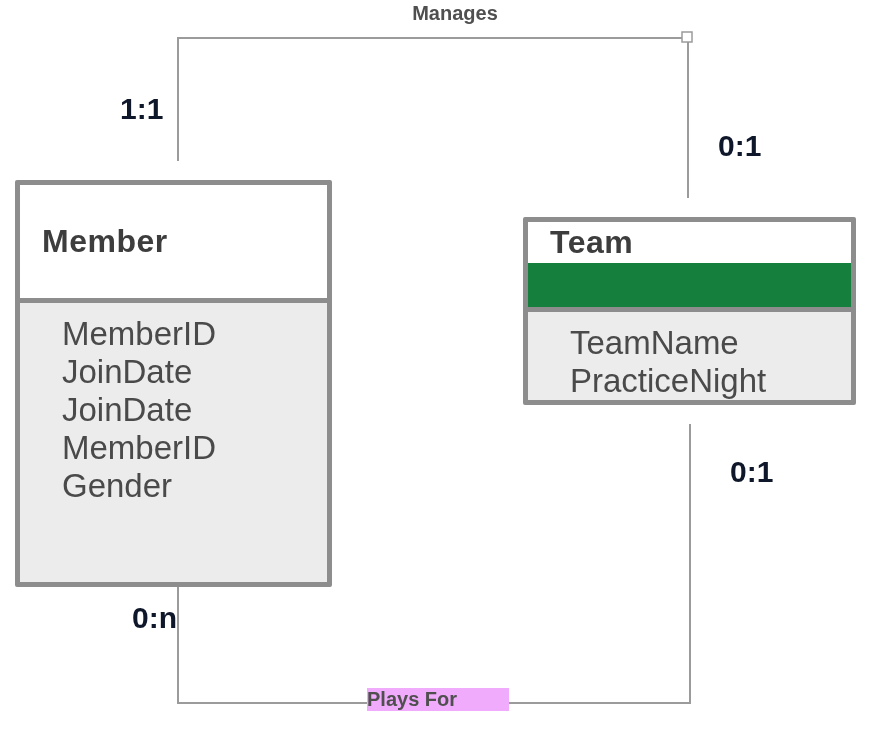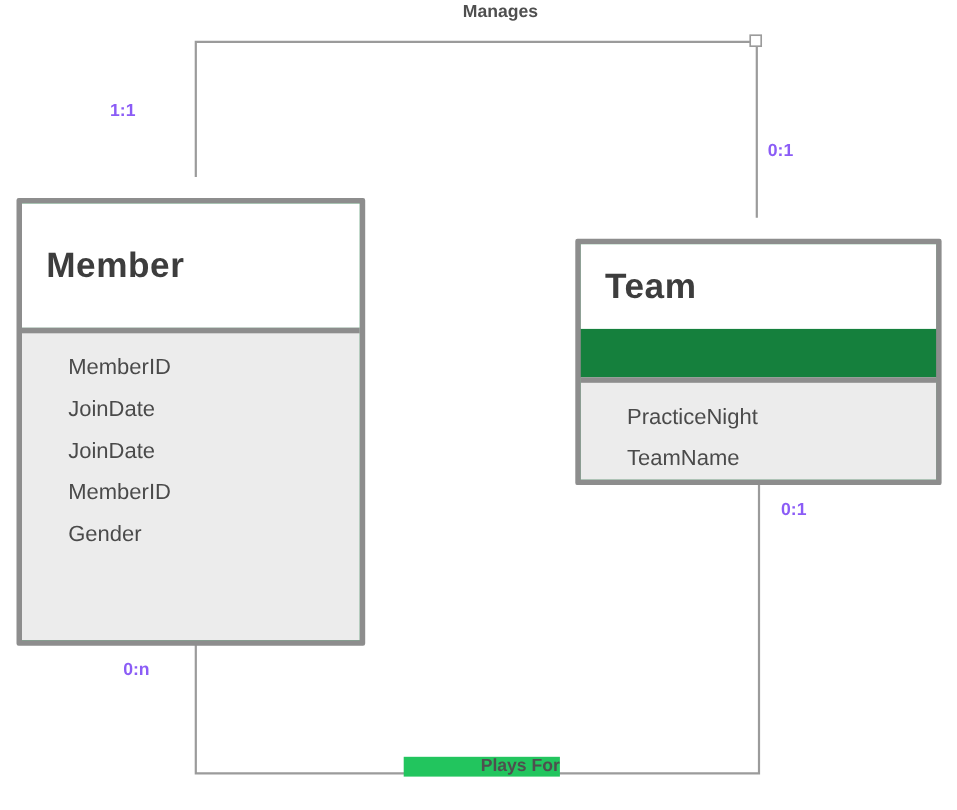--- a/index.html
+++ b/index.html
@@ -57,57 +57,58 @@
     letter-spacing: 0.5px;
   }
   .entity-attrs {
     box-sizing: border-box;
     flex: 1;
     border-top: 5px solid #8d8d8d;
     background: #ececec;
     padding: 12px 0 0 42px;
   }
   .attr-row {
-    font-size: 20px;
+    font-size: 33px;
     line-height: 38px;
     color: #4a4a4a;
   }
   .rel-label {
     position: absolute;
-    font-size: 16px;
+    font-size: 20px;
     font-weight: 700;
     color: #4f4f4f;
     white-space: nowrap;
   }
   .card-label {
     position: absolute;
-    font-size: 16px;
+    font-size: 30px;
     font-weight: 700;
-    color: #8b5cf6;
+    color: #0f172a;
     white-space: nowrap;
+    margin-left: 20px;
   }
   .manages-label {
     left: 395px;
     top: 2px;
     width: 120px;
     text-align: center;
   }
   .plays-for-label {
     left: 367px;
     top: 688px;
     width: 142px;
-    text-align: right;
-    background: #22c55e;
+    text-align: left;
+    background: #f0abfc;
   }
   .card-1-1   { left: 100px; top: 92px; }
   .card-0-1-a { left: 698px; top: 129px; }
   .card-0-n   { left: 112px; top: 601px; }
   .card-0-1-b { left: 710px; top: 455px; }
   .entity-member { left: 15px;  top: 160px; width: 317px; height: 407px; }
-  .entity-team   { left: 523px; top: 197px; width: 333px; height: 224px; gap: 44px; }
+  .entity-team   { left: 523px; top: 197px; width: 333px; height: 188px; gap: 44px; }
 </style>
 </head>
 <body>
 
 <div class="canvas">
 
   <svg class="connector-svg">
     <path class="connector" d="M 178 161 L 178 38 L 688 38 L 688 198"></path>
     <path class="connector" d="M 178 566 L 178 703 L 690 703 L 690 424"></path>
     <rect class="handle" x="682" y="32" width="10" height="10"></rect>
@@ -130,22 +131,22 @@
       <div class="attr-row">MemberID</div>
       <div class="attr-row">Gender</div>
     </div>
   </div>
 
   <div class="entity entity-team">
     <div class="entity-header">
       <span class="entity-title">Team</span>
     </div>
     <div class="entity-attrs">
+      <div class="attr-row">TeamName</div>
       <div class="attr-row">PracticeNight</div>
-      <div class="attr-row">TeamName</div>
     </div>
   </div>
 
   <div class="card-label card-0-n">0:n</div>
 
   <div class="card-label card-0-1-b">0:1</div>
 
   <div class="rel-label plays-for-label">Plays For</div>
 
 </div>

